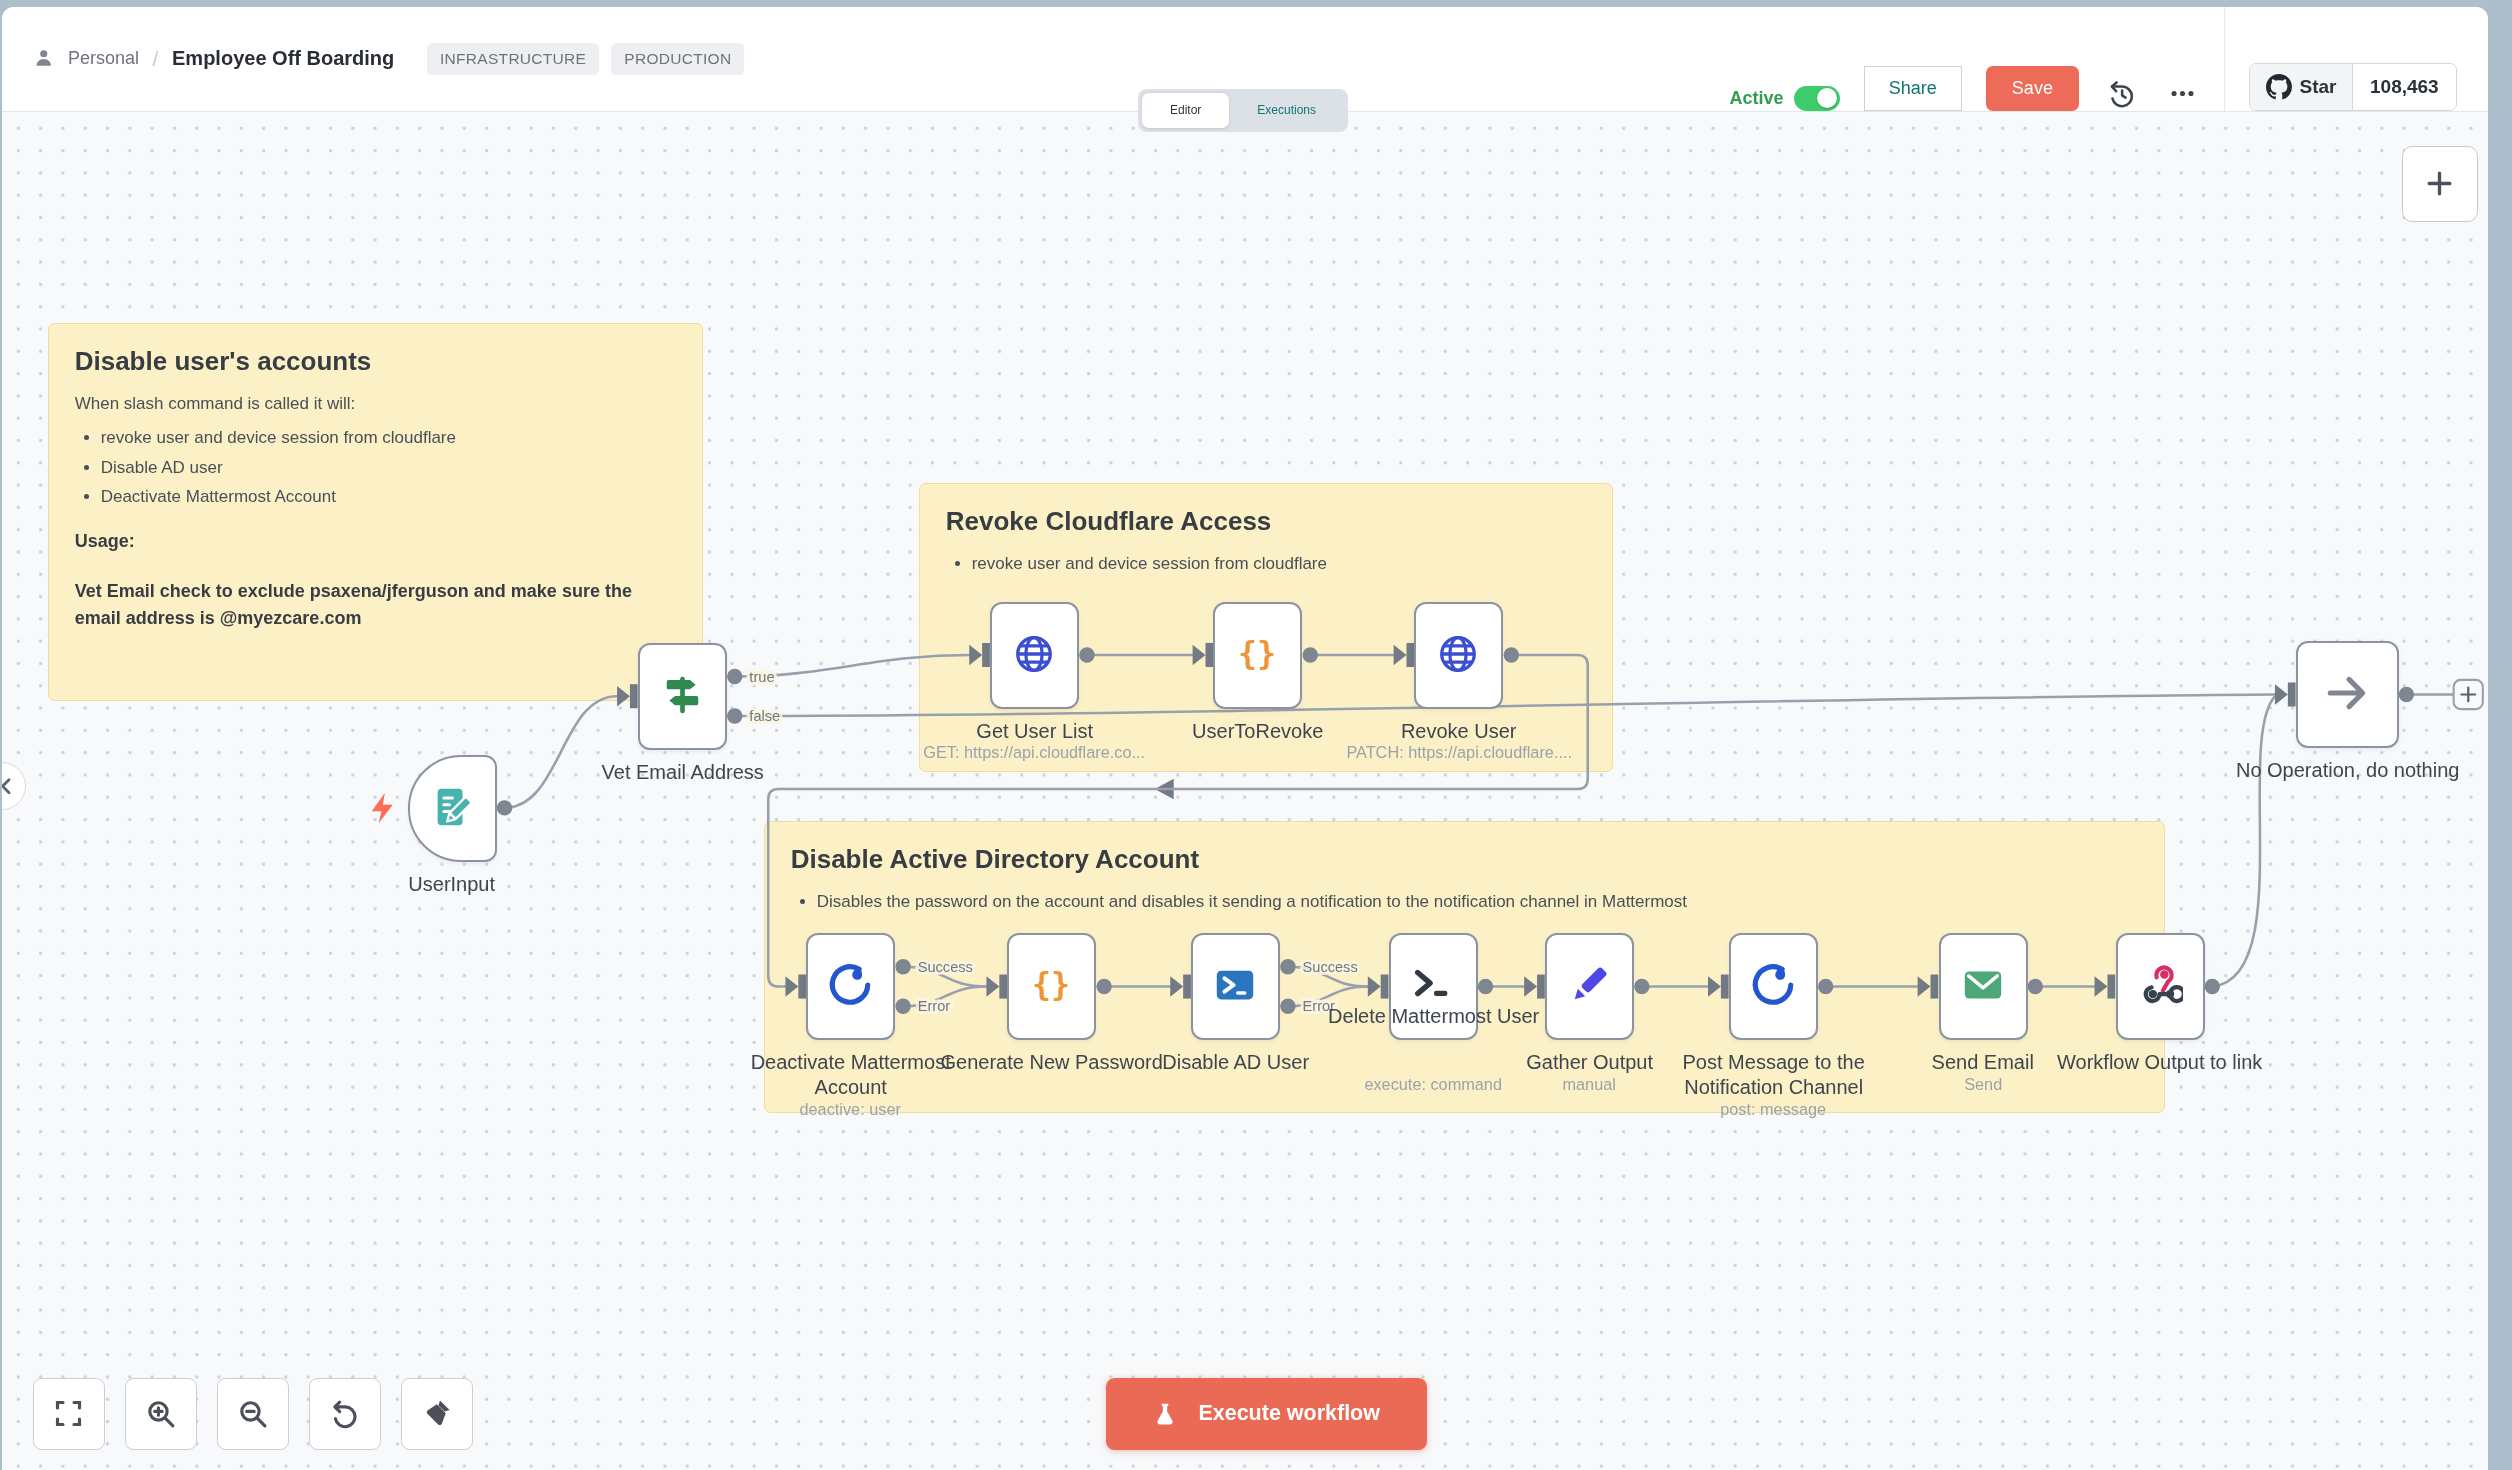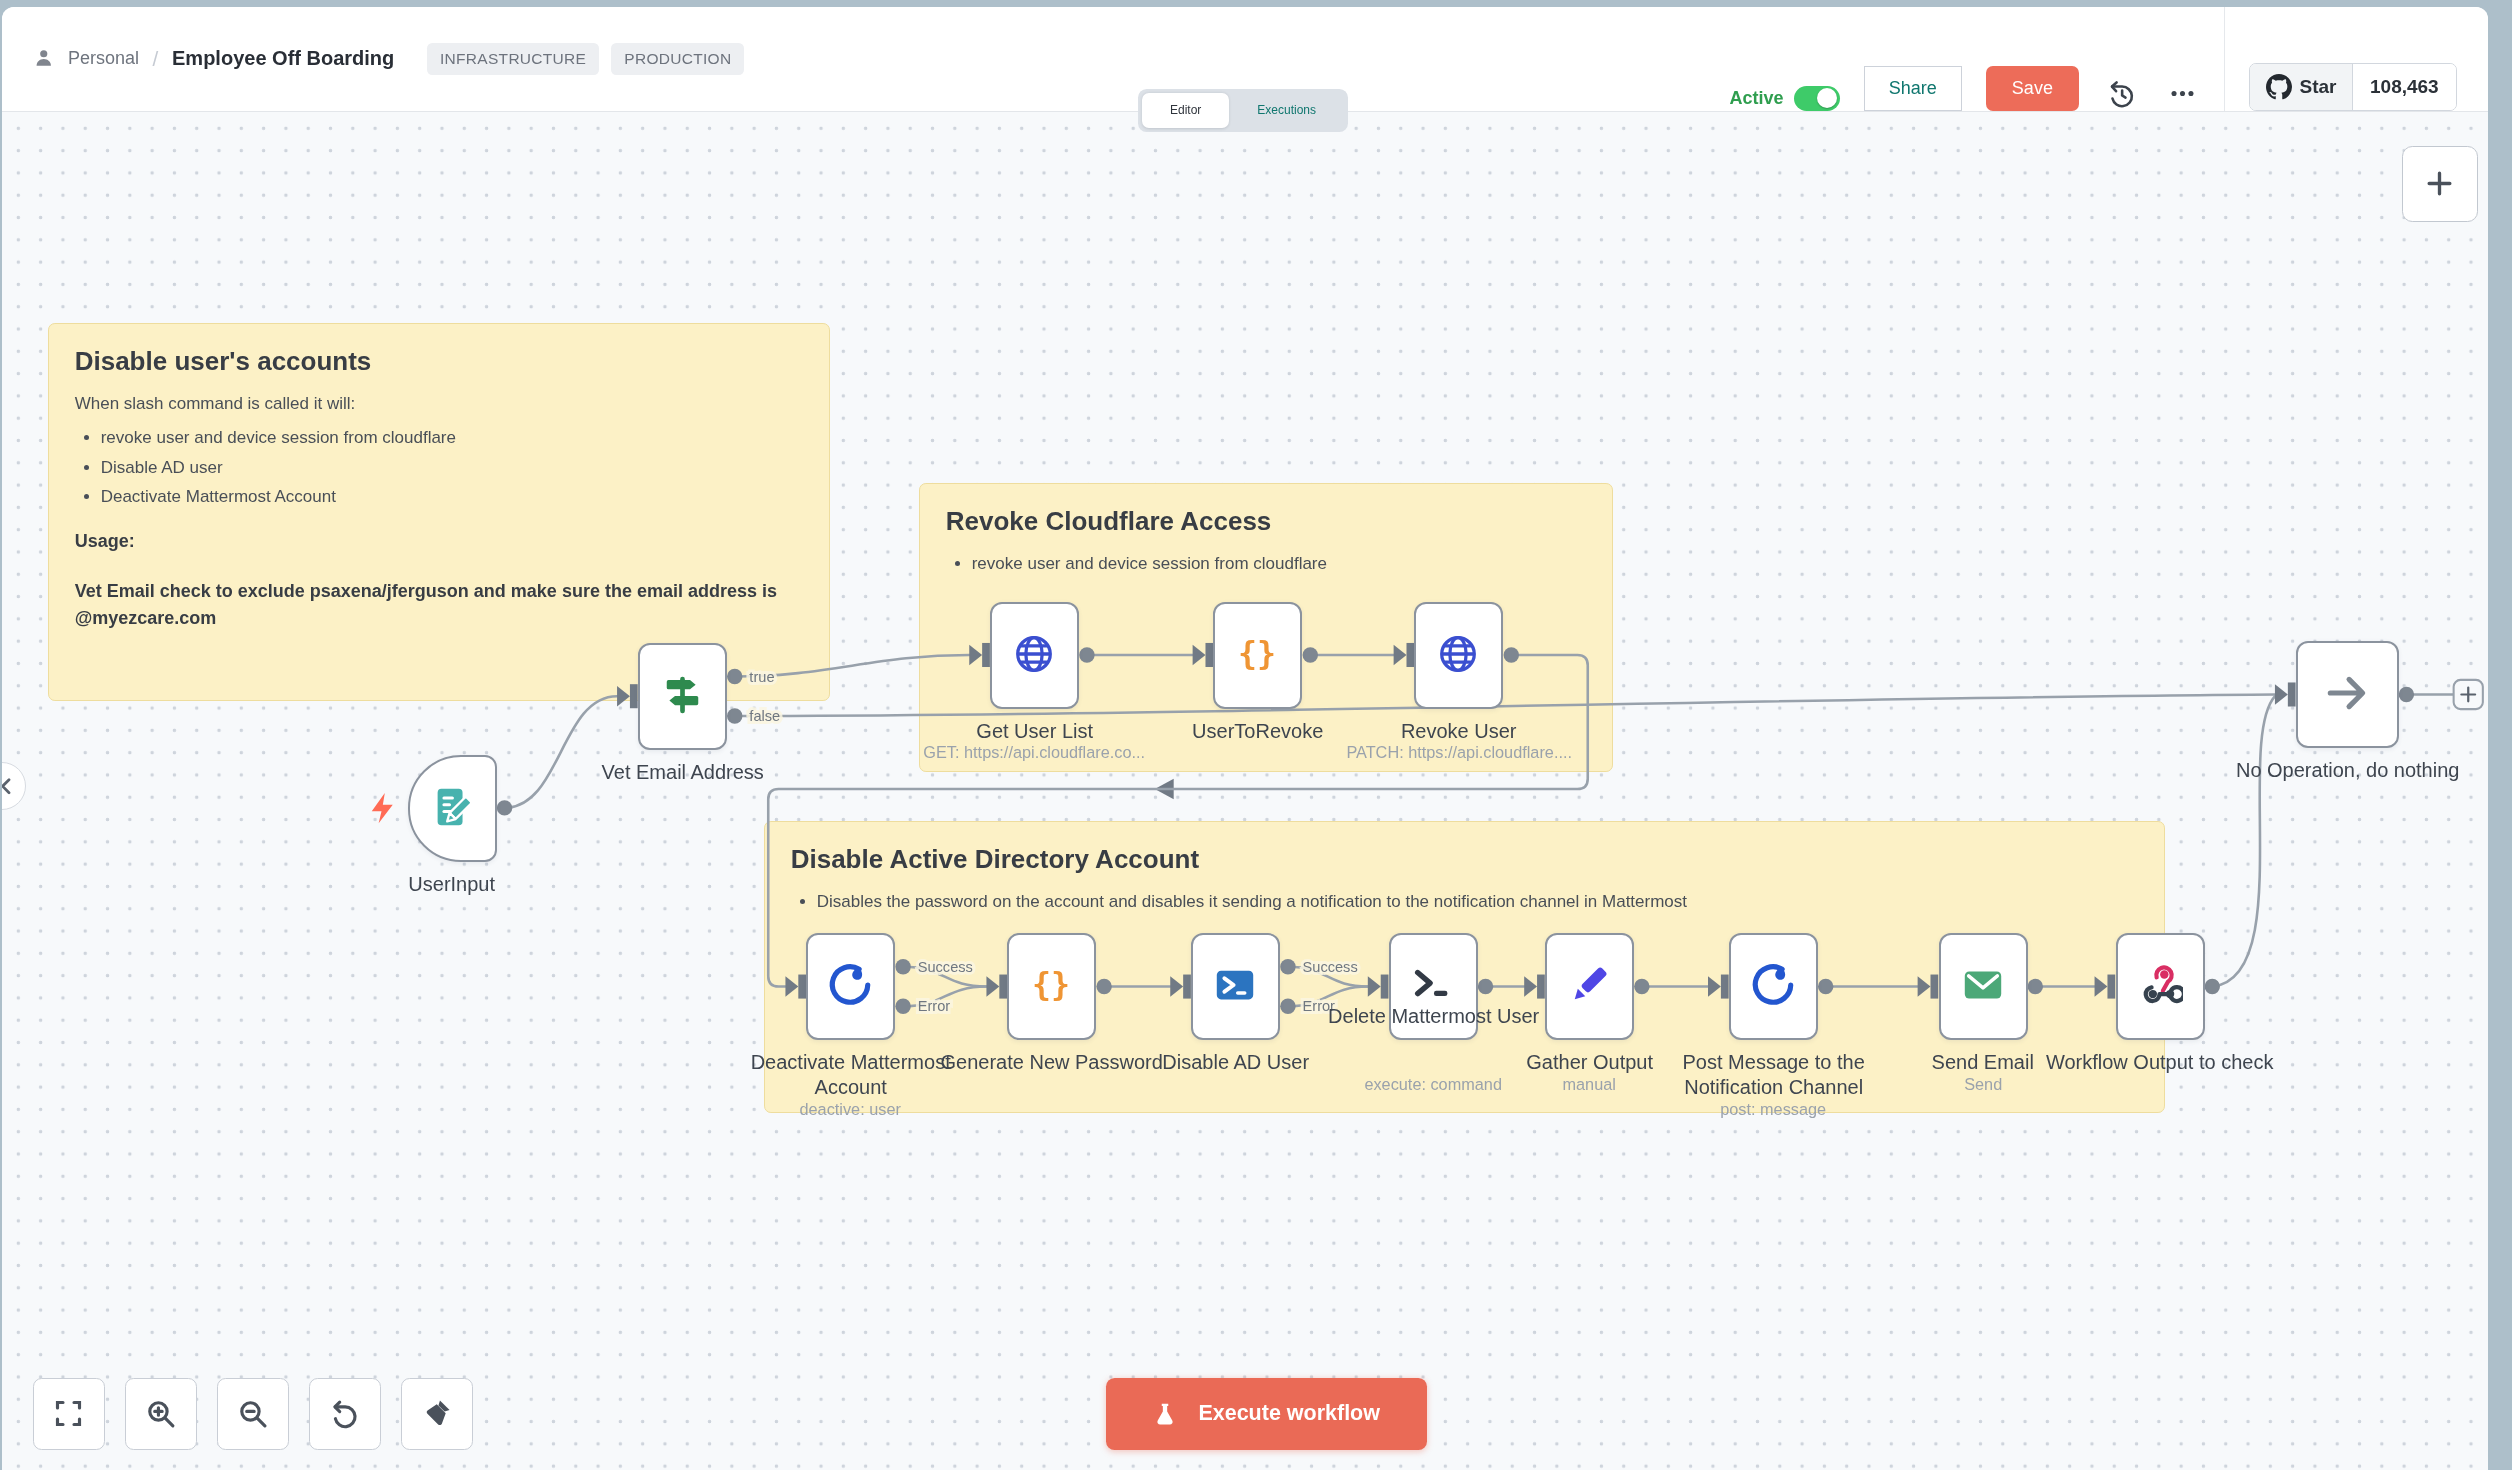--- a/index.html
+++ b/index.html
@@ -138,21 +138,21 @@
     </div>
   </div>
 
   <div class="tabs">
     <div class="tab active">Editor</div>
     <div class="tab inactive">Executions</div>
   </div>
 
   <div id="stage">
     <div id="stickies">
-        <div class="sticky" style="left: 46px; top: 211px; width: 782px; height: 378px;">
+        <div class="sticky" style="left: 46px; top: 211px; width: 655px; height: 378px;">
           <h2>Disable user's accounts</h2>
           <p>When slash command is called it will:</p>
           <ul>
             <li>revoke user and device session from cloudflare</li>
             <li>Disable AD user</li>
             <li>Deactivate Mattermost Account</li>
           </ul>
           <div class="usage-h">Usage:</div>
           <div class="note">Vet Email check to exclude psaxena/jferguson and make sure the email address is @myezcare.com</div>
         </div>
@@ -360,21 +360,21 @@
         <div class="node" style="left: 2114px; top: 821px; width: 89px; height: 107px;">
           <span><svg viewBox="0 0 48 48" width="46" height="46" fill="none" stroke-linecap="round">
               <path d="M20.5 16a8 8 0 1 1 11.8 4.6L27 30" stroke="#d92e63" stroke-width="4.4"></path>
               <circle cx="28.5" cy="13" r="4.4" fill="#d92e63" stroke="none"></circle>
               <path d="M23.5 33.5a7.2 7.2 0 1 1-8.3-7.1" stroke="#36424e" stroke-width="4.4"></path>
               <circle cx="16.5" cy="33.5" r="4.4" fill="#36424e" stroke="none"></circle>
               <path d="M25 33.5h9.5a7.2 7.2 0 1 0 1.2-4" stroke="#36424e" stroke-width="4.4"></path>
               <circle cx="34.5" cy="33.5" r="4.4" fill="#36424e" stroke="none"></circle>
             </svg></span>
         </div>
-        <div class="node-label" style="left: 2029px; top: 938px; width: 258px;">Workflow Output to check</div>
+        <div class="node-label" style="left: 2029px; top: 938px; width: 258px;">Workflow Output to link</div>
       </div>
 
     <div class="add-node">
       <svg viewBox="0 0 24 24" width="31" height="31" fill="none" stroke="#4a515b" stroke-width="2.6" stroke-linecap="round">
           <path d="M12 4v16M4 12h16"></path>
         </svg>
     </div>
 
     <div class="collapse">
       <svg viewBox="0 0 24 24" width="22.3" height="22.3" fill="none" stroke="#5a626d" stroke-width="3" stroke-linecap="round" stroke-linejoin="round">

